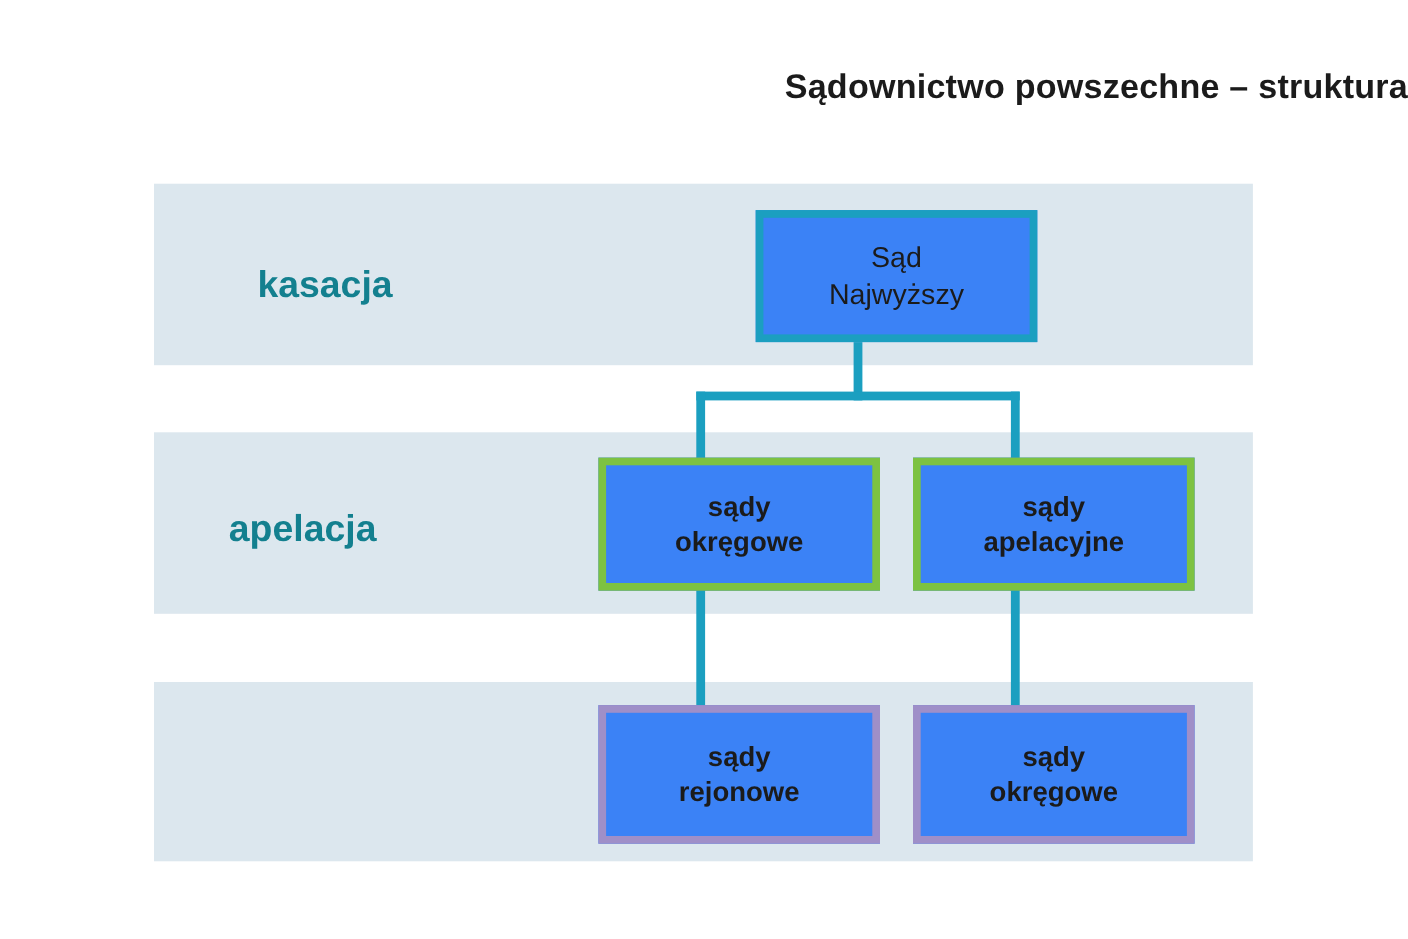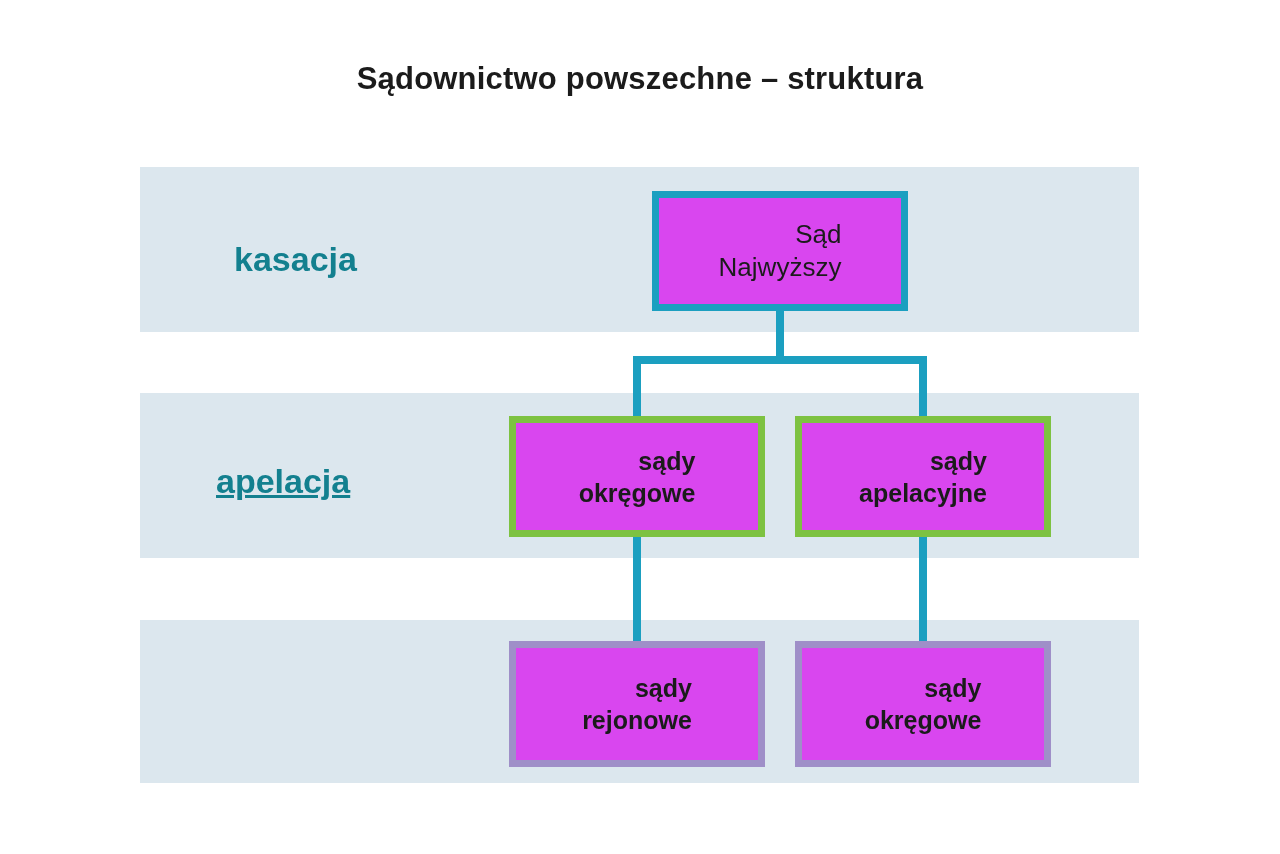--- a/index.html
+++ b/index.html
@@ -22,21 +22,21 @@
     height: 854px;
     background: #ffffff;
   }
 
   
   .diagram-title {
     position: absolute;
     left: 0;
     top: 60px;
     width: 1280px;
-    text-align: center;
+    text-align: right;
     font-size: 31px;
     font-weight: bold;
     color: #1b1b1b;
     letter-spacing: 0.2px;
     line-height: 1.2;
   }
 
   
   .band {
     position: absolute;
@@ -51,50 +51,51 @@
   
   .stage-label {
     position: absolute;
     color: #13808f;
     font-size: 34px;
     font-weight: bold;
     line-height: 1.55;
     white-space: pre-line;
   }
   .stage-label-kasacja  { left: 234px; top: 233px; }
-  .stage-label-apelacja { left: 216px; top: 455px; text-decoration: underline; }
+  .stage-label-apelacja { left: 208px; top: 455px; }
   .stage-label-pierwsza { left: 219px; top: 657px; }
 
   
   .connector {
     position: absolute;
     background: #1b9fc0;
   }
   .conn-sn-stem        { left: 776px; top: 311px; width: 8px;   height: 53px; }
   .conn-branch-bar     { left: 633px; top: 356px; width: 294px; height: 8px;  }
   .conn-branch-left    { left: 633px; top: 356px; width: 8px;   height: 64px; }
   .conn-branch-right   { left: 919px; top: 356px; width: 8px;   height: 64px; }
   .conn-drop-left      { left: 633px; top: 533px; width: 8px;   height: 112px; }
   .conn-drop-right     { left: 919px; top: 533px; width: 8px;   height: 112px; }
 
   
   .node {
     position: absolute;
-    background: #d946ef;
+    background: #3b82f6;
     box-sizing: border-box;
     display: flex;
     align-items: center;
     justify-content: center;
-    text-align: right;
+    text-align: center;
     font-size: 25px;
     font-weight: bold;
     color: #1b1b1b;
     line-height: 1.28;
     white-space: pre-line;
     z-index: 3;
+    margin-left: 35px;
   }
   .node-sn {
     left: 652px; top: 191px; width: 256px; height: 120px;
     border: 7px solid #1b9fc0;
     font-weight: normal;
     font-size: 26px;
   }
   .node-so-apel {
     left: 509px; top: 416px; width: 256px; height: 121px;
     border: 7px solid #7dc241;

